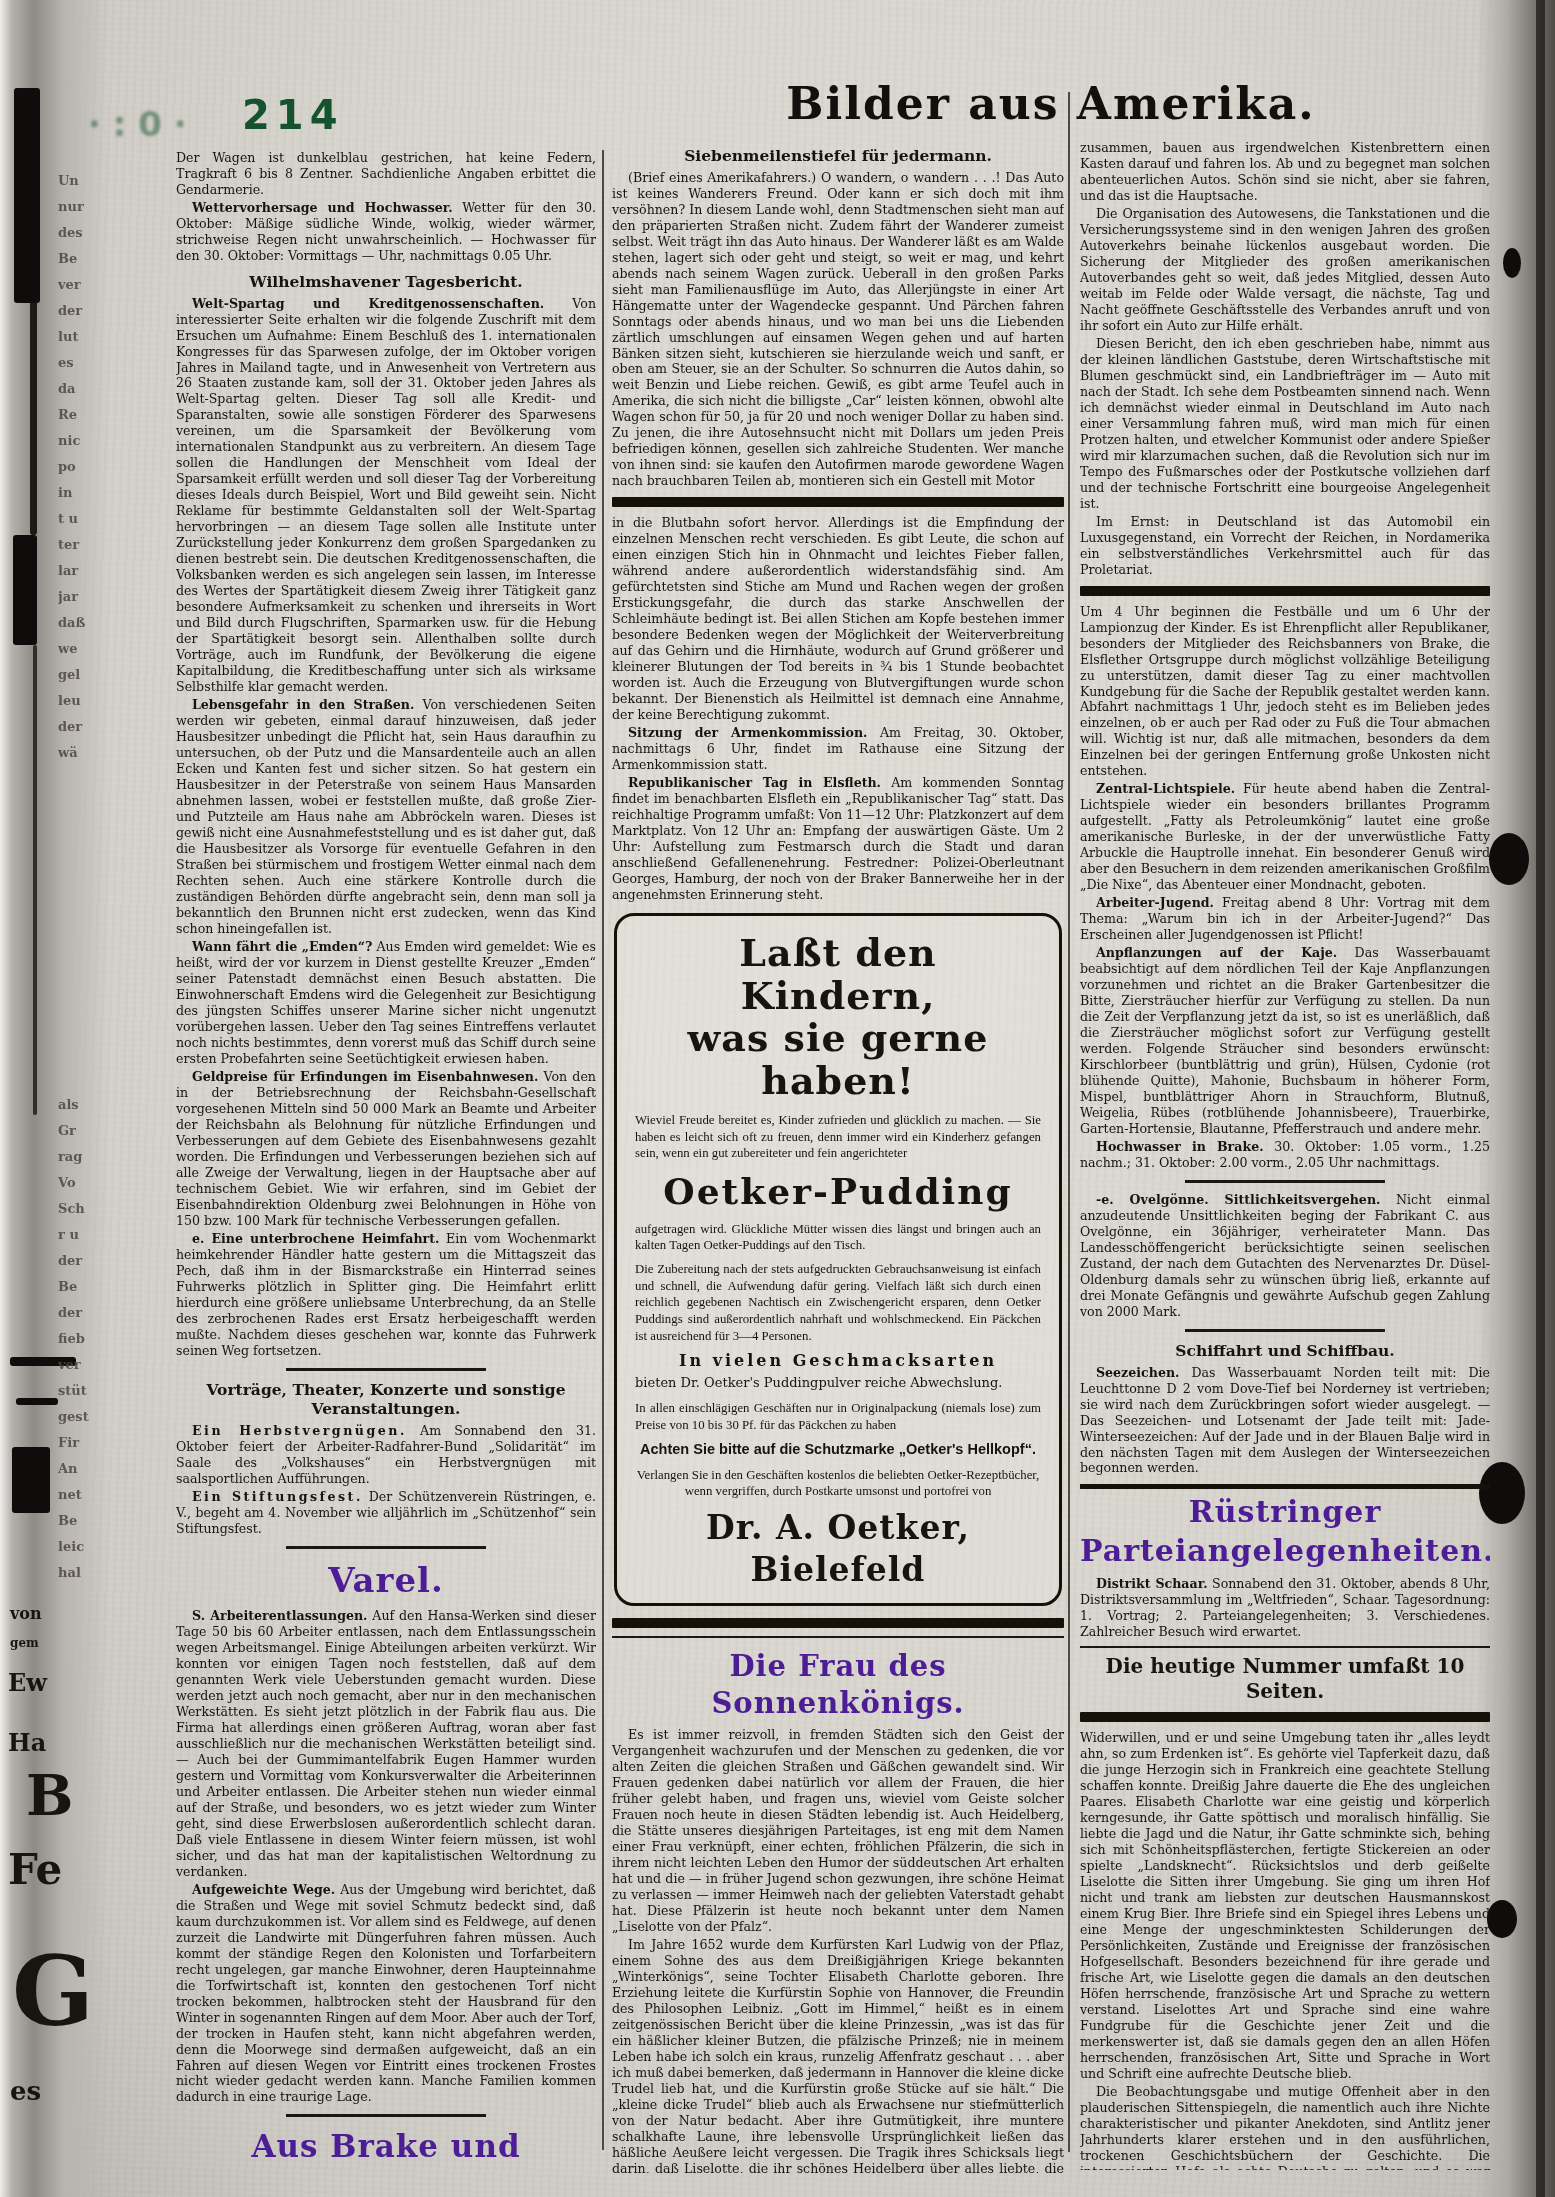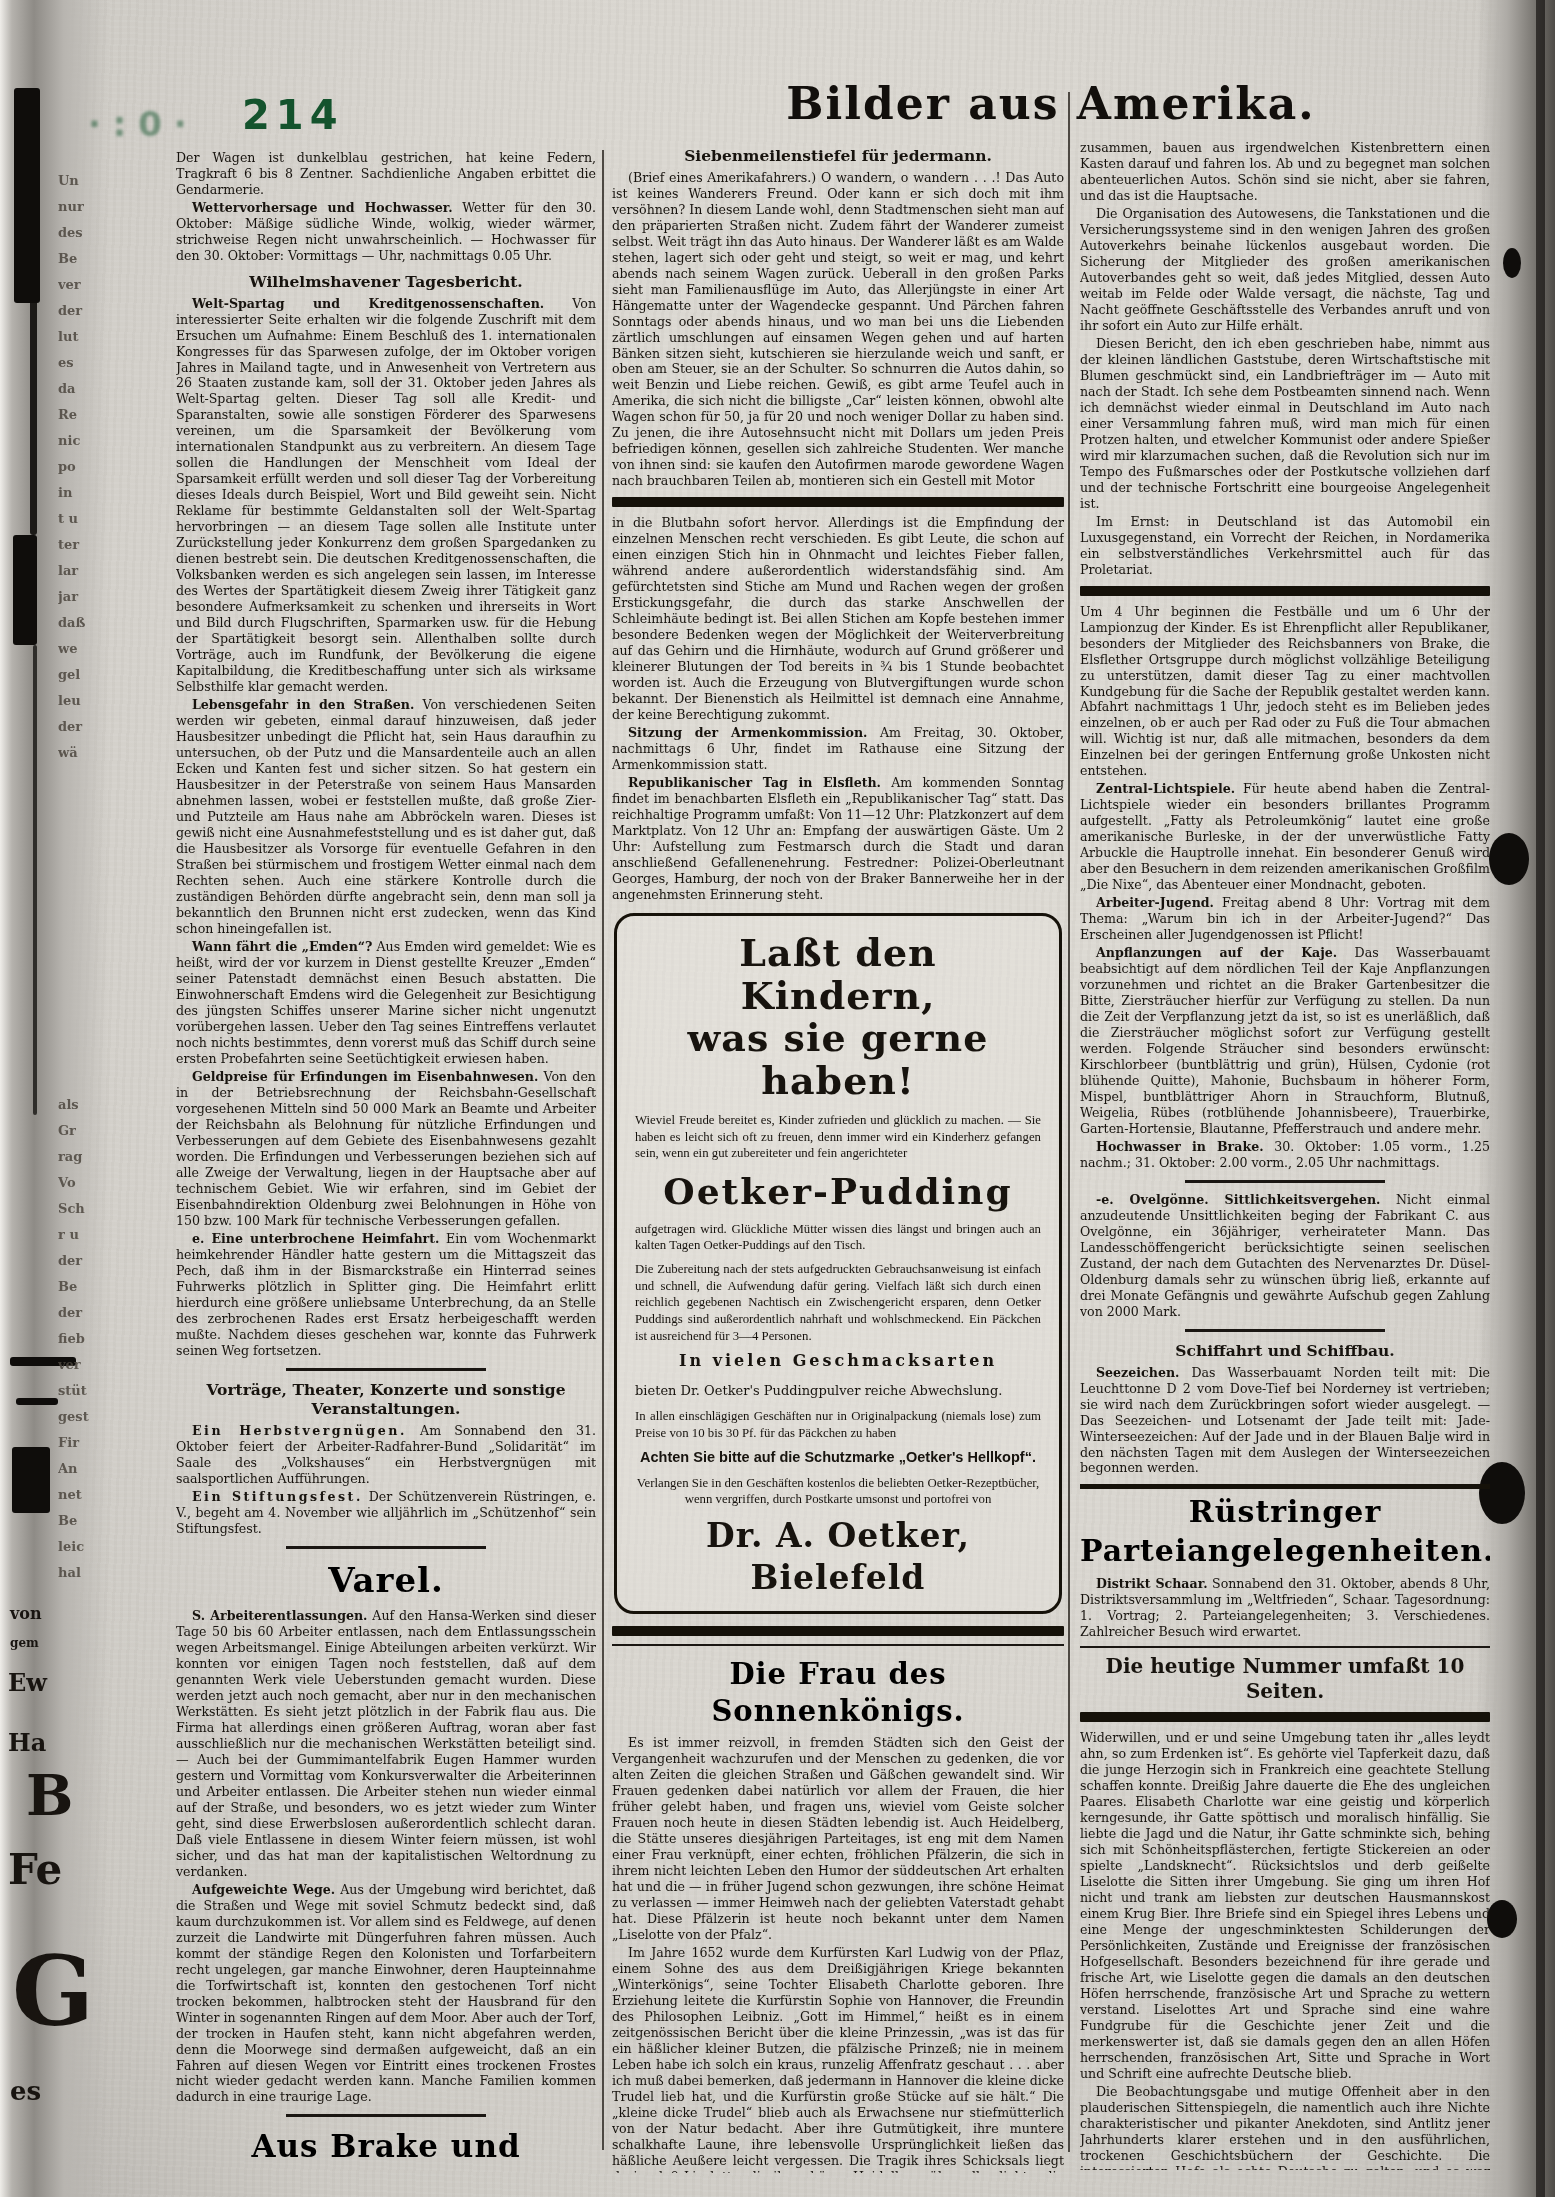--- a/index.html
+++ b/index.html
@@ -54,21 +54,21 @@
   .col2{left:612px;top:138px;width:452px;height:2035px;overflow:hidden;}
   .col3{left:1080px;top:140px;width:410px;height:2030px;overflow:hidden;}
   .para{margin:0 0 2px;text-indent:16px;}
   .noind{text-indent:0;}
   .lead{font-weight:bold;}
   .sp{letter-spacing:2.5px;}
   .subhead{
     text-align:center;font-weight:bold;font-size:15.5px;margin:8px 0 4px;text-indent:0;
   }
   .head-lg{
-    text-align:center;font-weight:bold;color:#000000;margin:10px 0 6px;text-indent:0;
+    text-align:center;font-weight:bold;color:#4c1d95;margin:10px 0 6px;text-indent:0;
     letter-spacing:1px;filter:blur(.15px);
   }
   .h-varel{font-size:34px;}
   .h-brake{font-size:31px;}
   .h-sonnen{font-size:29px;}
   .h-ruestr{font-size:30px;}
   .hr-short{width:200px;border:0;border-top:3px solid #1a1612;margin:9px auto;}
   .bar{height:10px;background:#151109;margin:8px 0;border-radius:1px;}
   .rule2{height:0;border-top:2.5px solid #1a1612;margin:6px 0;}
   .rule4{height:0;border-top:5px solid #151109;margin:8px 0 4px;}
@@ -82,21 +82,21 @@
   }
   .ad-h1{
     text-align:center;font-weight:bold;font-size:38px;line-height:1.12;margin:2px 0 10px;
     letter-spacing:1px;
   }
   .ad-body{font-size:12.8px;line-height:1.3;text-align:justify;margin:0 0 7px;font-family:"Liberation Serif",serif;}
   .ad-product{
     text-align:center;font-weight:bold;font-size:36px;margin:2px 0 6px;letter-spacing:2px;
     font-family:"DejaVu Serif",serif;
   }
-  .ad-gesch{text-align:center;font-weight:bold;font-size:16px;letter-spacing:3px;margin:6px 0 12px;}
+  .ad-gesch{text-align:center;font-weight:bold;font-size:16px;letter-spacing:3px;margin:6px 0 4px;}
   .ad-gesch-sub{text-align:left;font-size:13px;margin:0 0 8px;}
   .ad-bold{font-weight:bold;text-align:center;font-size:14.5px;margin:0 0 8px;font-family:"Liberation Sans",sans-serif;}
   .ad-sig{
     text-align:center;font-weight:bold;font-size:33px;margin:6px 0 0;letter-spacing:1px;
   }
 </style>
 </head>
 <body>
 
 <div class="paper"></div>

